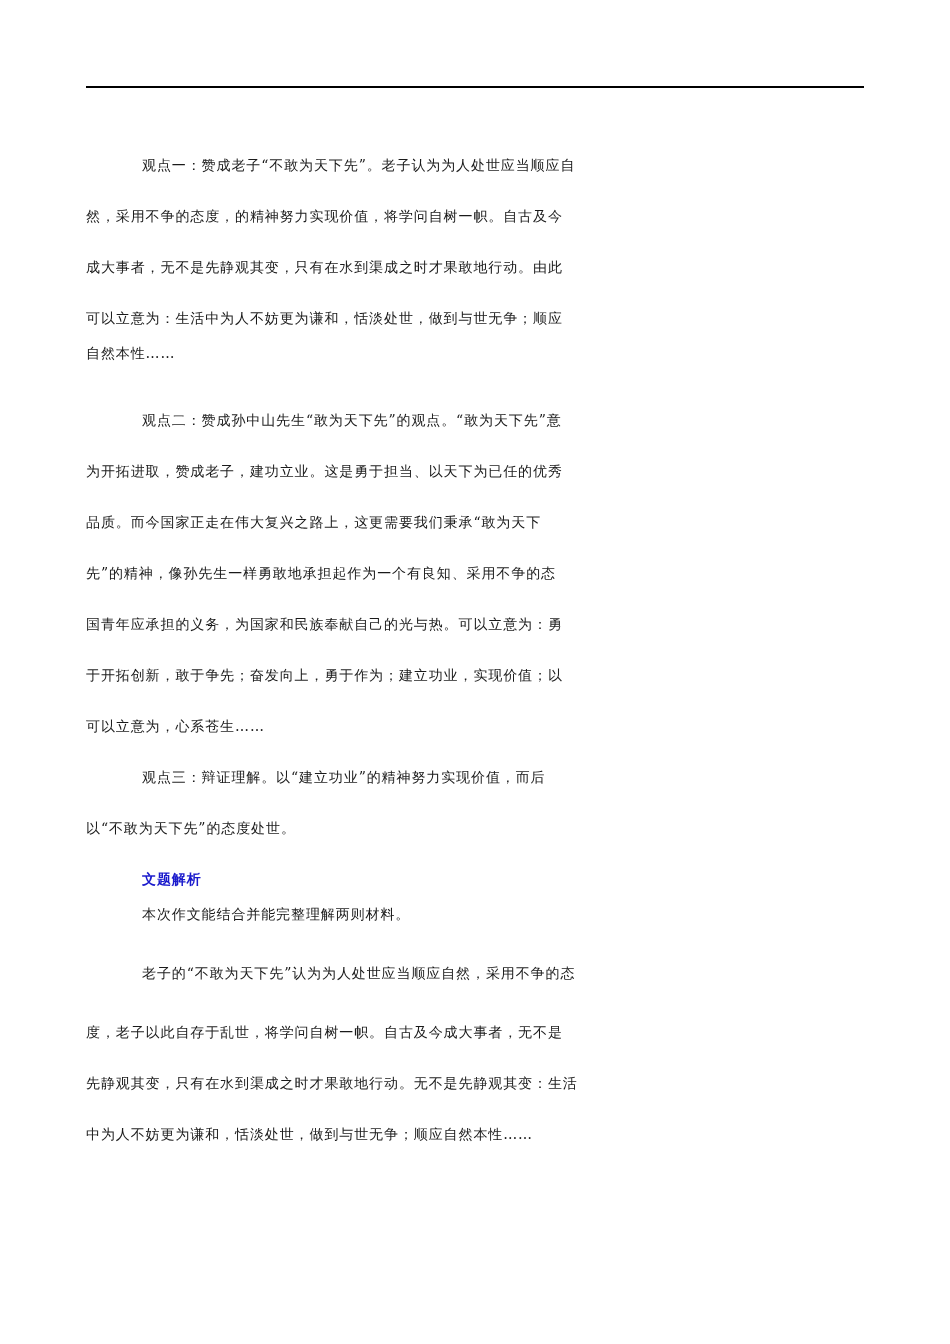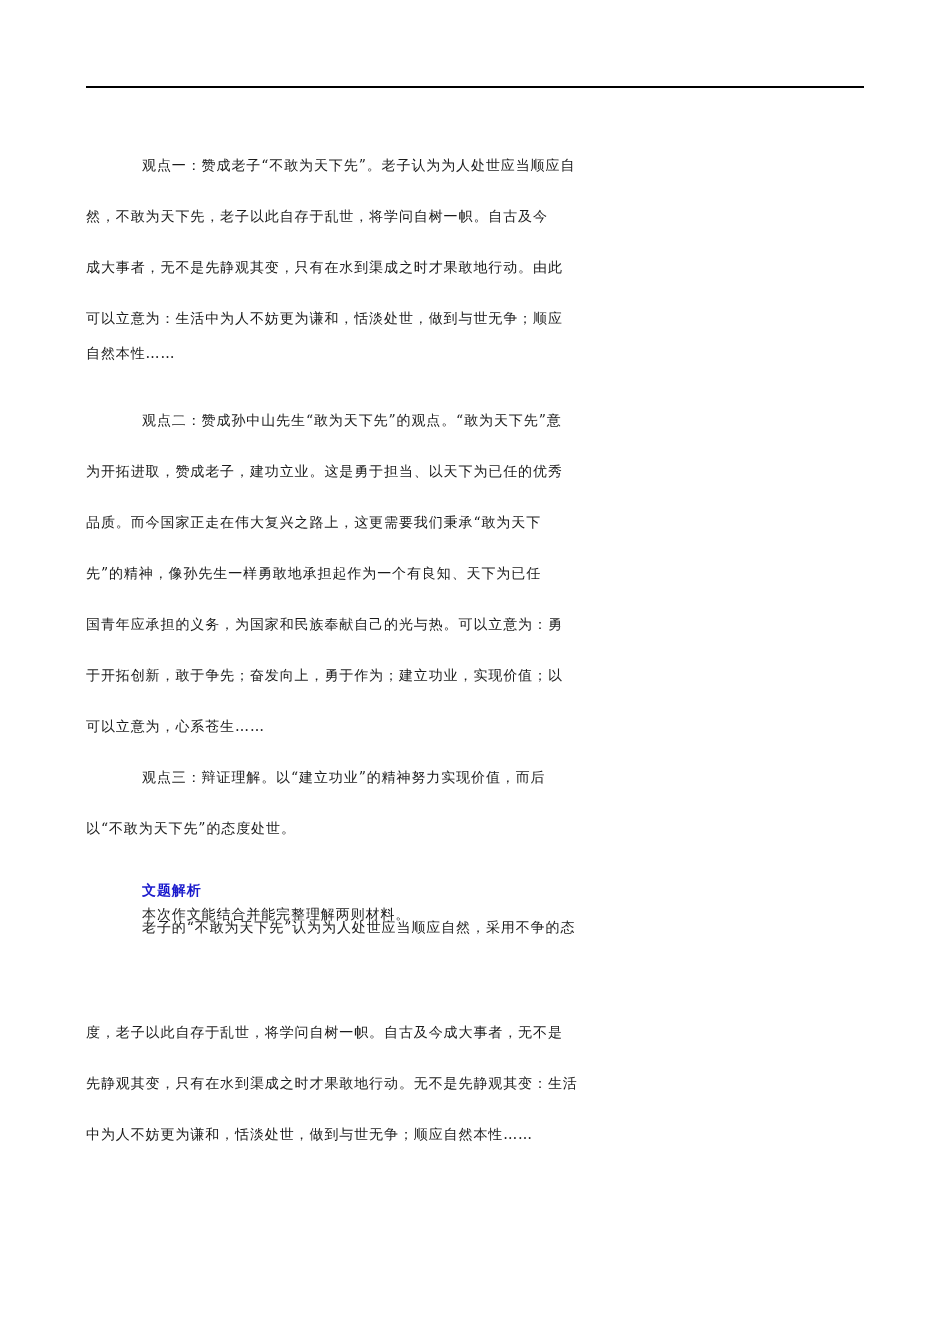--- a/index.html
+++ b/index.html
@@ -2,45 +2,45 @@
 <html><head>
   <meta charset="utf-8">
   <style>
     html, body { margin: 0; padding: 0; background: #ffffff; }
     body { width: 950px; height: 1344px; position: relative; overflow: hidden;
            font-family: "DejaVu Serif", "Liberation Serif", serif; color: #1a1a1a; }
     .rule { position: absolute; left: 86px; top: 86px; width: 778px; height: 2px; background: #000; }
     .line { position: absolute; left: 86px; width: 780px; font-size: 14px; line-height: 30px;
             white-space: nowrap; letter-spacing: 0.9px; }
     .indent { left: 142px; }
-    .heading { color: #1a1acc; font-weight: bold; font-family: Liberation Serif, serif; margin-top: 12px; }
+    .heading { color: #1a1acc; font-weight: bold; font-family: Liberation Sans, sans-serif; }
   </style>
 </head>
 <body>
 
 <div>
   <div class="rule"></div>
 
   <div class="line indent" style="top:150px">观点一：赞成老子“不敢为天下先”。老子认为为人处世应当顺应自</div>
-  <div class="line" style="top:201px">然，不敢为天下先，老子以此自存于乱世，将学问自树一帜。自古及今</div>
+  <div class="line" style="top:201px">然，采用不争的态度，的精神努力实现价值，将学问自树一帜。自古及今</div>
   <div class="line" style="top:252px">成大事者，无不是先静观其变，只有在水到渠成之时才果敢地行动。由此</div>
   <div class="line" style="top:303px">可以立意为：生活中为人不妨更为谦和，恬淡处世，做到与世无争；顺应</div>
   <div class="line" style="top:338px">自然本性……</div>
 
   <div class="line indent" style="top:405px">观点二：赞成孙中山先生“敢为天下先”的观点。“敢为天下先”意</div>
   <div class="line" style="top:456px">为开拓进取，赞成老子，建功立业。这是勇于担当、以天下为已任的优秀</div>
   <div class="line" style="top:507px">品质。而今国家正走在伟大复兴之路上，这更需要我们秉承“敢为天下</div>
-  <div class="line" style="top:558px">先”的精神，像孙先生一样勇敢地承担起作为一个有良知、天下为已任</div>
+  <div class="line" style="top:558px">先”的精神，像孙先生一样勇敢地承担起作为一个有良知、采用不争的态</div>
   <div class="line" style="top:609px">国青年应承担的义务，为国家和民族奉献自己的光与热。可以立意为：勇</div>
   <div class="line" style="top:660px">于开拓创新，敢于争先；奋发向上，勇于作为；建立功业，实现价值；以</div>
   <div class="line" style="top:711px">可以立意为，心系苍生……</div>
 
   <div class="line indent" style="top:762px">观点三：辩证理解。以“建立功业”的精神努力实现价值，而后</div>
   <div class="line" style="top:813px">以“不敢为天下先”的态度处世。</div>
 
   <div class="line indent heading" style="top:864px">文题解析</div>
 
   <div class="line indent" style="top:899px">本次作文能结合并能完整理解两则材料。</div>
-  <div class="line indent" style="top:912px">老子的“不敢为天下先”认为为人处世应当顺应自然，采用不争的态</div>
+  <div class="line indent" style="top:958px">老子的“不敢为天下先”认为为人处世应当顺应自然，采用不争的态</div>
   <div class="line" style="top:1017px">度，老子以此自存于乱世，将学问自树一帜。自古及今成大事者，无不是</div>
   <div class="line" style="top:1068px">先静观其变，只有在水到渠成之时才果敢地行动。无不是先静观其变：生活</div>
   <div class="line" style="top:1119px">中为人不妨更为谦和，恬淡处世，做到与世无争；顺应自然本性……</div>
 </div>
 
 </body></html>

